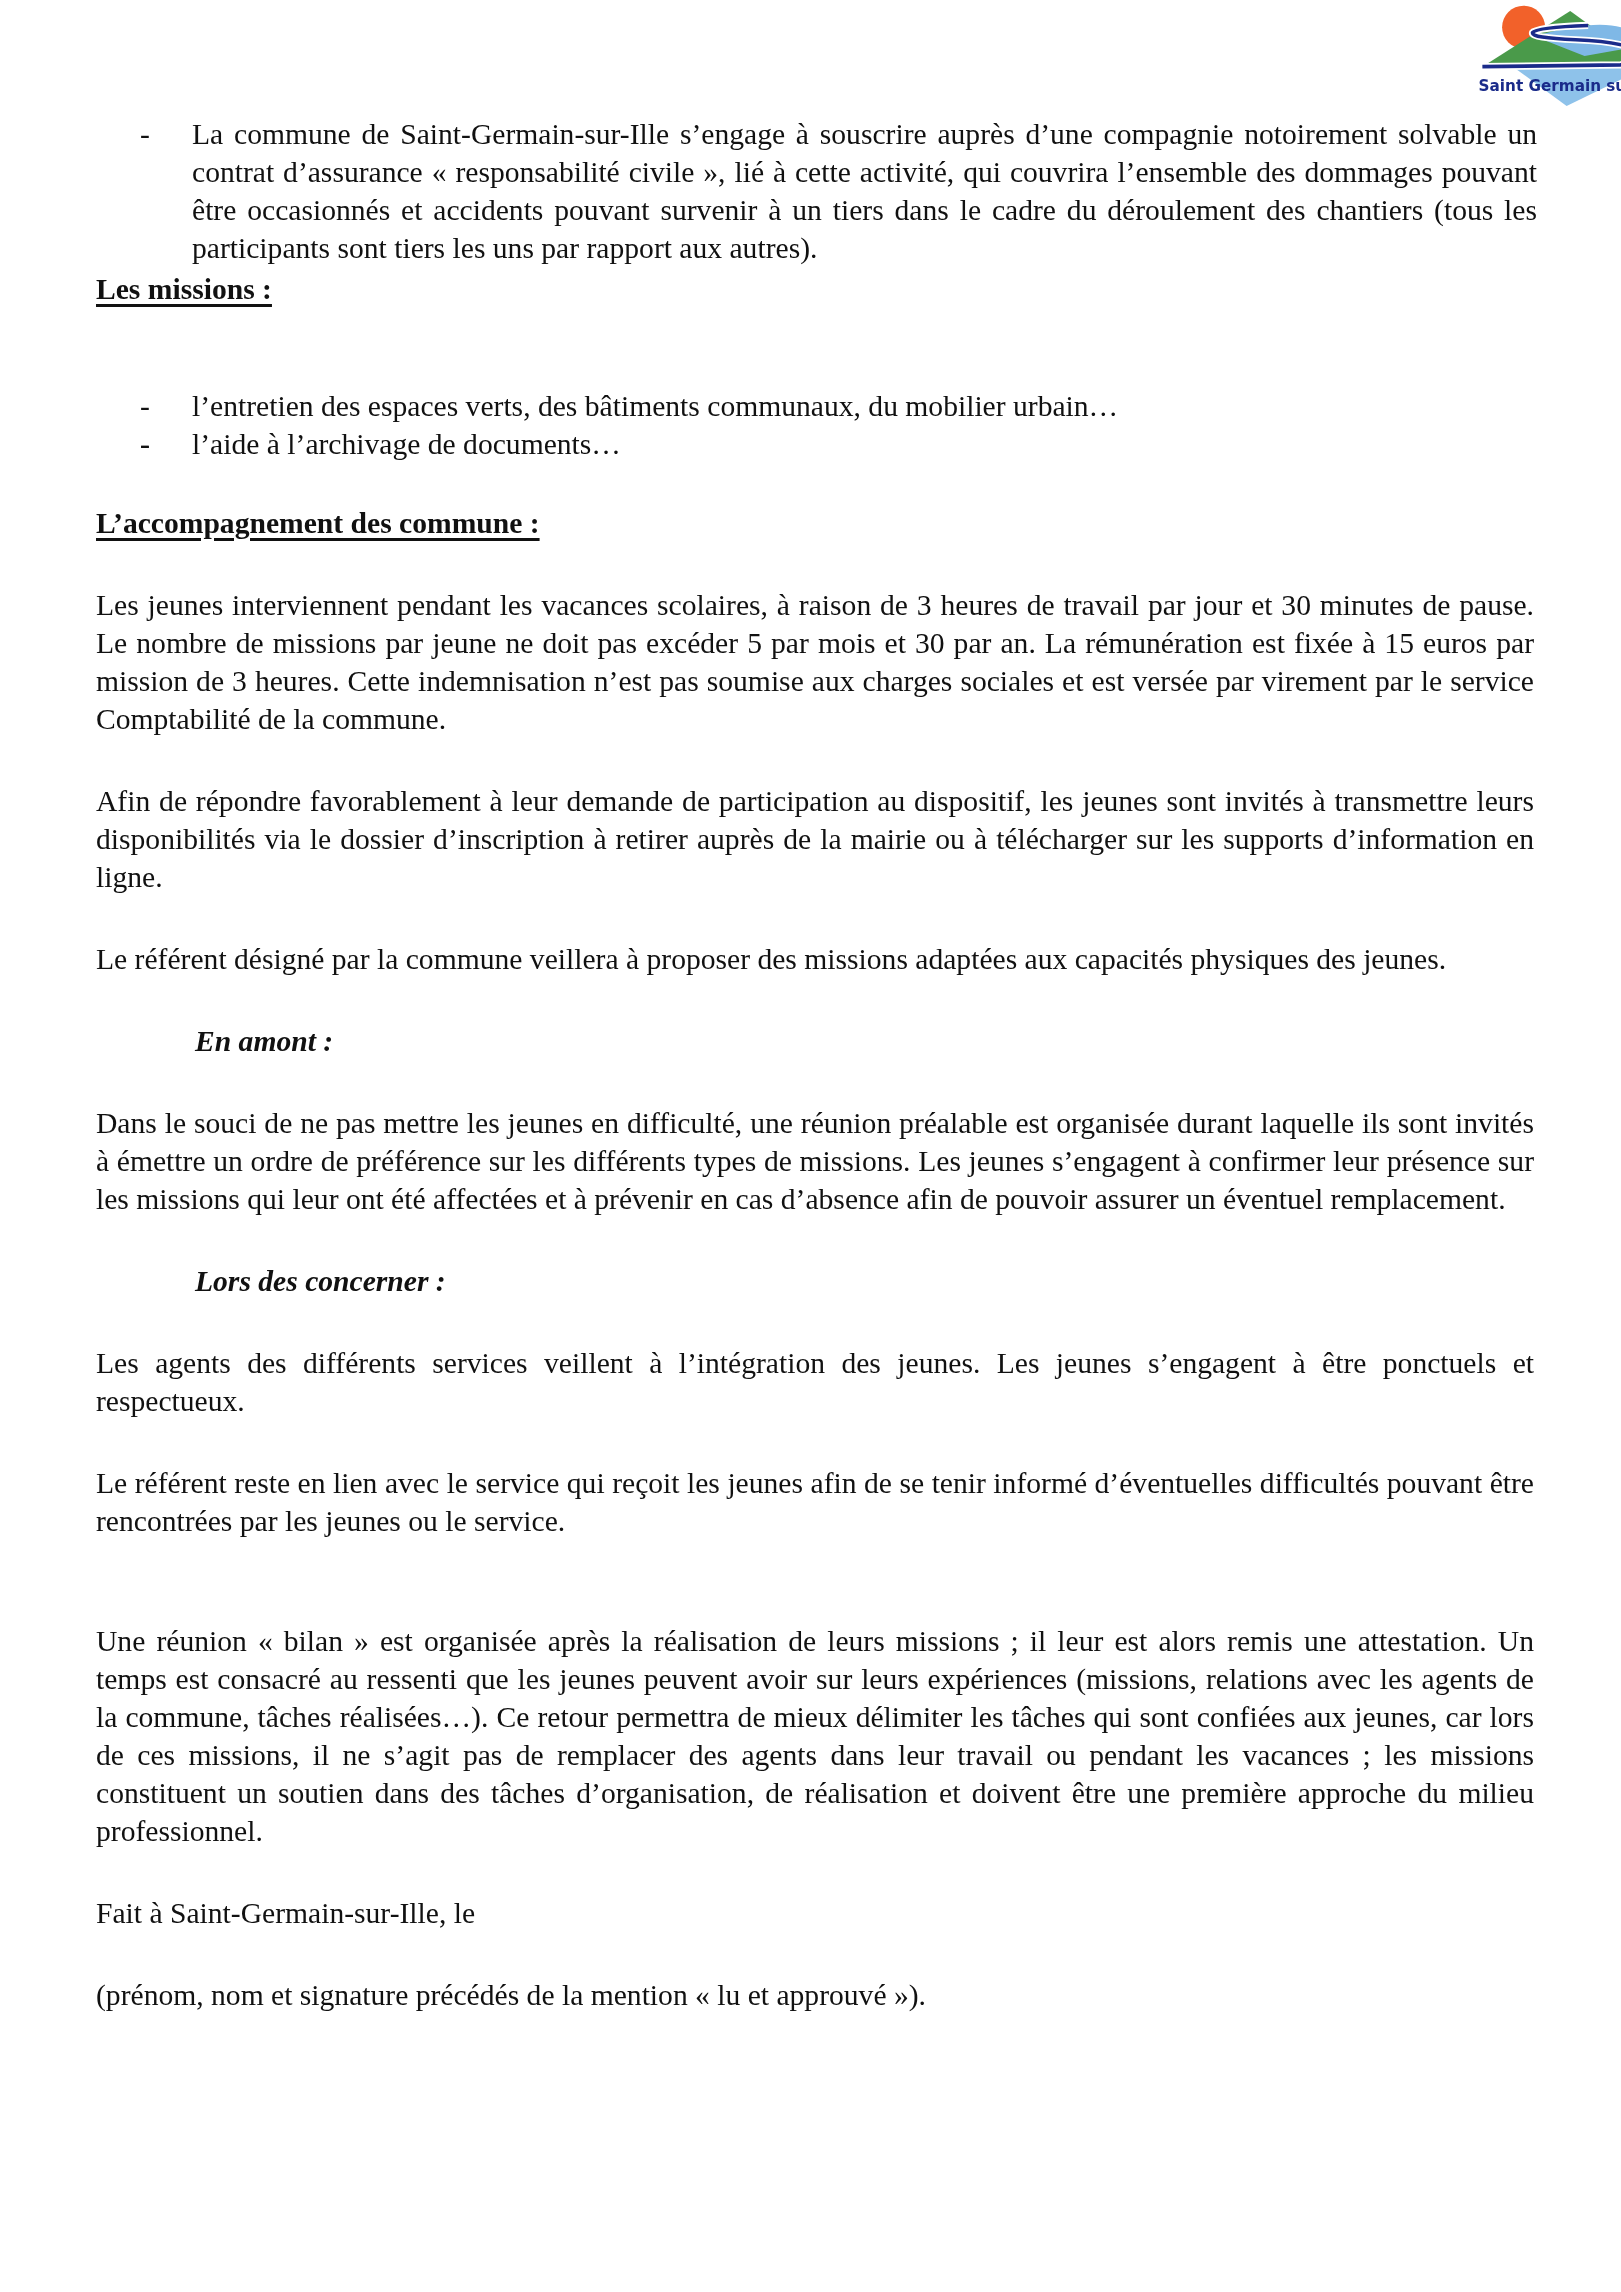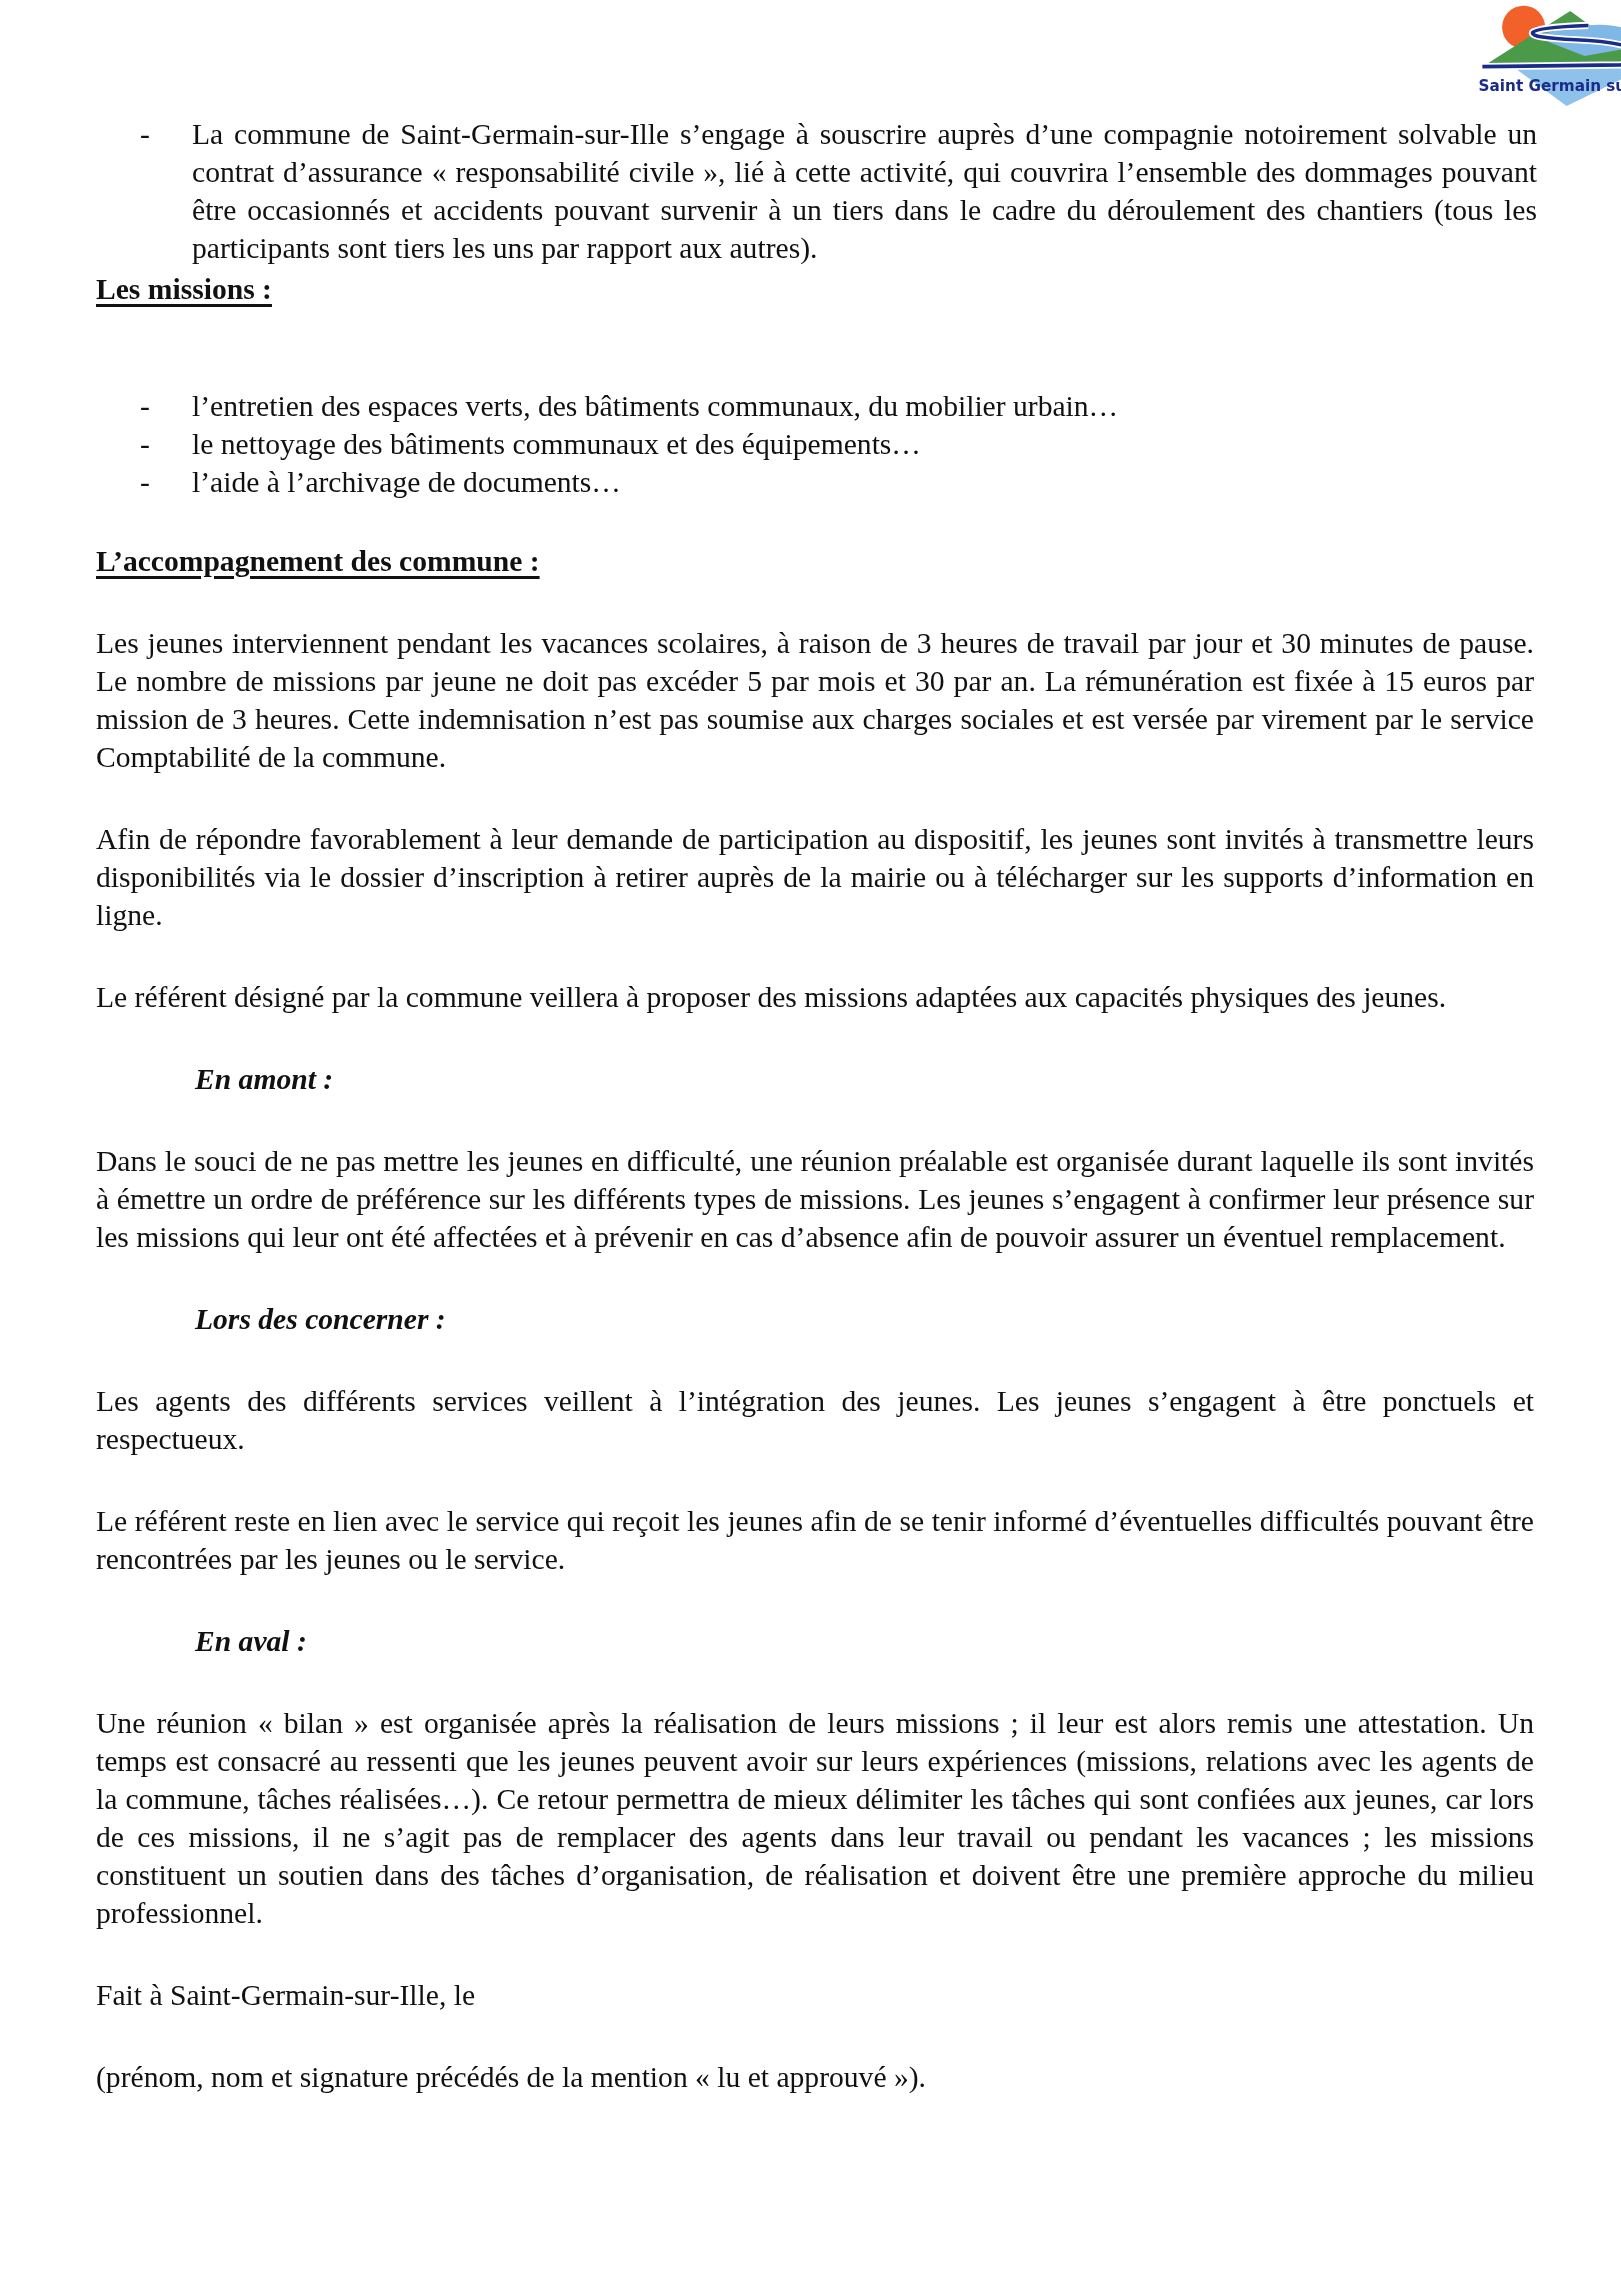--- a/index.html
+++ b/index.html
@@ -96,21 +96,20 @@
   <p class="heading">Les missions :</p>
   <div class="gap-s"></div>
   <div class="gap-s"></div>
   <ul class="dash-list simple">
     <li>
       <span class="dash">-</span>
       <span>l’entretien des espaces verts, des bâtiments communaux, du mobilier urbain…</span>
     </li>
     <li>
       <span class="dash">-</span>
-      <span>le nettoyage des bâtiments communaux et des équipements…</span>
     </li>
     <li>
       <span class="dash">-</span>
       <span>l’aide à l’archivage de documents…</span>
     </li>
   </ul>
   <div class="gap-s"></div>
 
   <p class="heading">L’accompagnement des commune :</p>
   <div class="gap-s"></div>
@@ -126,21 +125,20 @@
   <p>Dans le souci de ne pas mettre les jeunes en difficulté, une réunion préalable est organisée durant laquelle ils sont invités à émettre un ordre de préférence sur les différents types de missions. Les jeunes s’engagent à confirmer leur présence sur les missions qui leur ont été affectées et à prévenir en cas d’absence afin de pouvoir assurer un éventuel remplacement.</p>
   <div class="gap-s"></div>
 
   <p class="subheading">Lors des concerner :</p>
   <div class="gap-s"></div>
   <p>Les agents des différents services veillent à l’intégration des jeunes. Les jeunes s’engagent à être ponctuels et respectueux.</p>
   <div class="gap-s"></div>
   <p>Le référent reste en lien avec le service qui reçoit les jeunes afin de se tenir informé d’éventuelles difficultés pouvant être rencontrées par les jeunes ou le service.</p>
   <div class="gap-s"></div>
 
-  <p class="subheading">En aval :</p>
   <div class="gap-s"></div>
   <p>Une réunion « bilan » est organisée après la réalisation de leurs missions ; il leur est alors remis une attestation. Un temps est consacré au ressenti que les jeunes peuvent avoir sur leurs expériences (missions, relations avec les agents de la commune, tâches réalisées…). Ce retour permettra de mieux délimiter les tâches qui sont confiées aux jeunes, car lors de ces missions, il ne s’agit pas de remplacer des agents dans leur travail ou pendant les vacances ; les missions constituent un soutien dans des tâches d’organisation, de réalisation et doivent être une première approche du milieu professionnel.</p>
   <div class="gap-s"></div>
 
   <p>Fait à Saint-Germain-sur-Ille, le</p>
   <div class="gap-s"></div>
   <p>(prénom, nom et signature précédés de la mention « lu et approuvé »).</p>
 </div>
 
 

